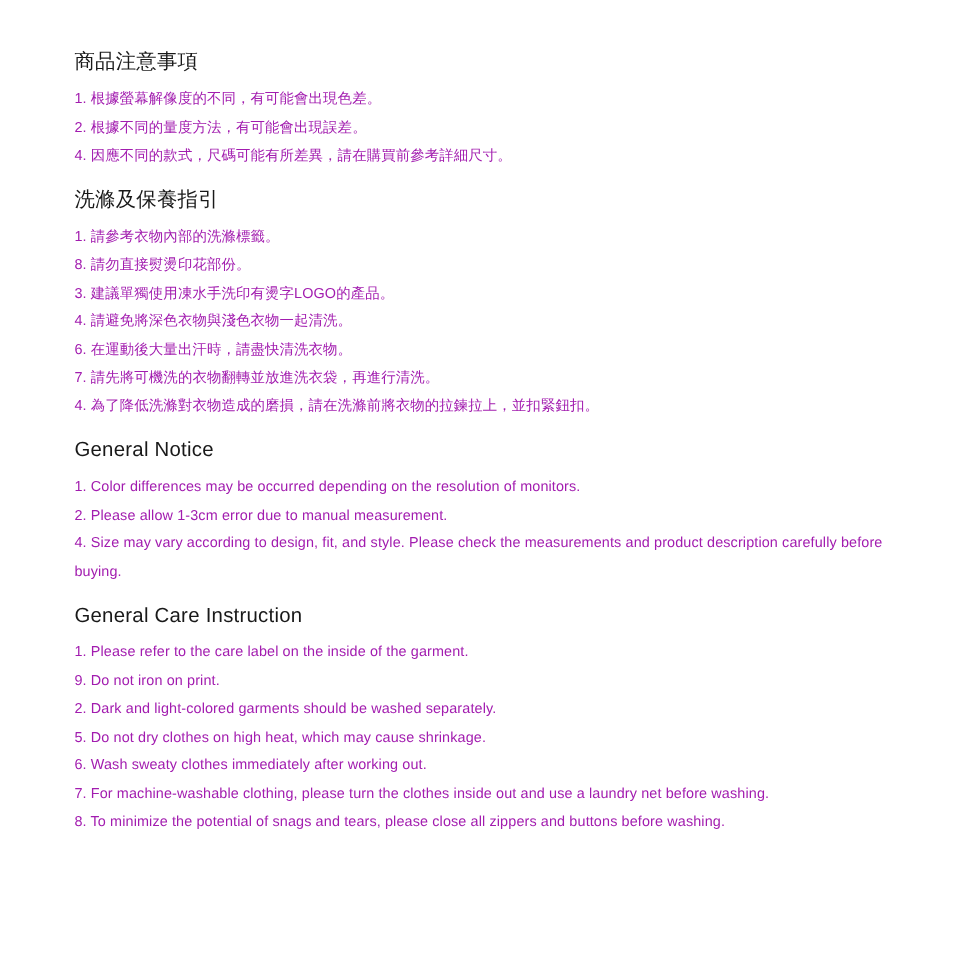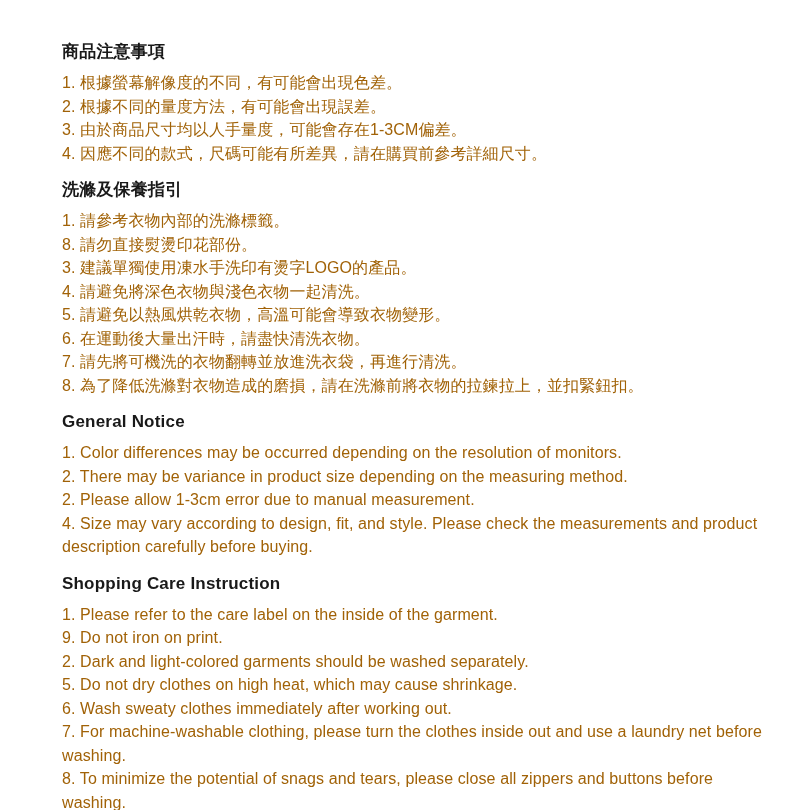--- a/index.html
+++ b/index.html
@@ -17,76 +17,73 @@
   .content {
     padding: 42px 38px 0 62px;
   }
   section.notice-section {
     margin: 0 0 15px 0;
   }
   h2.section-title {
     margin: 0 0 9px 0;
     font-size: 17px;
     line-height: 20px;
-    font-weight: bold;
+    font-weight: normal;
     color: #191919;
     letter-spacing: 0.2px;
   }
   .section-item-list {
     margin: 0;
     padding: 0;
   }
   .item {
-    font-size: 16px;
+    font-size: 12px;
     line-height: 23.5px;
-    color: #a16207;
+    color: #a21caf;
     max-width: 700px;
     letter-spacing: 0.1px;
   }
 </style>
 </head>
 <body>
 
 <main class="content">
   <section class="notice-section">
     <h2 class="section-title" lang="zh-Hant">商品注意事項</h2>
     <div class="section-item-list">
         <div class="item" lang="zh-Hant">1. 根據螢幕解像度的不同，有可能會出現色差。</div>
         <div class="item" lang="zh-Hant">2. 根據不同的量度方法，有可能會出現誤差。</div>
-        <div class="item" lang="zh-Hant">3. 由於商品尺寸均以人手量度，可能會存在1-3CM偏差。</div>
         <div class="item" lang="zh-Hant">4. 因應不同的款式，尺碼可能有所差異，請在購買前參考詳細尺寸。</div>
       </div>
   </section>
 
   <section class="notice-section">
     <h2 class="section-title" lang="zh-Hant">洗滌及保養指引</h2>
     <div class="section-item-list">
         <div class="item" lang="zh-Hant">1. 請參考衣物內部的洗滌標籤。</div>
         <div class="item" lang="zh-Hant">8. 請勿直接熨燙印花部份。</div>
         <div class="item" lang="zh-Hant">3. 建議單獨使用凍水手洗印有燙字LOGO的產品。</div>
         <div class="item" lang="zh-Hant">4. 請避免將深色衣物與淺色衣物一起清洗。</div>
-        <div class="item" lang="zh-Hant">5. 請避免以熱風烘乾衣物，高溫可能會導致衣物變形。</div>
         <div class="item" lang="zh-Hant">6. 在運動後大量出汗時，請盡快清洗衣物。</div>
         <div class="item" lang="zh-Hant">7. 請先將可機洗的衣物翻轉並放進洗衣袋，再進行清洗。</div>
-        <div class="item" lang="zh-Hant">8. 為了降低洗滌對衣物造成的磨損，請在洗滌前將衣物的拉鍊拉上，並扣緊鈕扣。</div>
+        <div class="item" lang="zh-Hant">4. 為了降低洗滌對衣物造成的磨損，請在洗滌前將衣物的拉鍊拉上，並扣緊鈕扣。</div>
       </div>
   </section>
 
   <section class="notice-section">
     <h2 class="section-title" lang="en">General Notice</h2>
     <div class="section-item-list">
         <div class="item" lang="en">1. Color differences may be occurred depending on the resolution of monitors.</div>
-        <div class="item" lang="en">2. There may be variance in product size depending on the measuring method.</div>
         <div class="item" lang="en">2. Please allow 1-3cm error due to manual measurement.</div>
         <div class="item" lang="en">4. Size may vary according to design, fit, and style. Please check the measurements and product description carefully before buying.</div>
       </div>
   </section>
 
   <section class="notice-section">
-    <h2 class="section-title" lang="en">Shopping Care Instruction</h2>
+    <h2 class="section-title" lang="en">General Care Instruction</h2>
     <div class="section-item-list">
         <div class="item" lang="en">1. Please refer to the care label on the inside of the garment.</div>
         <div class="item" lang="en">9. Do not iron on print.</div>
         <div class="item" lang="en">2. Dark and light-colored garments should be washed separately.</div>
         <div class="item" lang="en">5. Do not dry clothes on high heat, which may cause shrinkage.</div>
         <div class="item" lang="en">6. Wash sweaty clothes immediately after working out.</div>
         <div class="item" lang="en">7. For machine-washable clothing, please turn the clothes inside out and use a laundry net before washing.</div>
         <div class="item" lang="en">8. To minimize the potential of snags and tears, please close all zippers and buttons before washing.</div>
       </div>
   </section>

